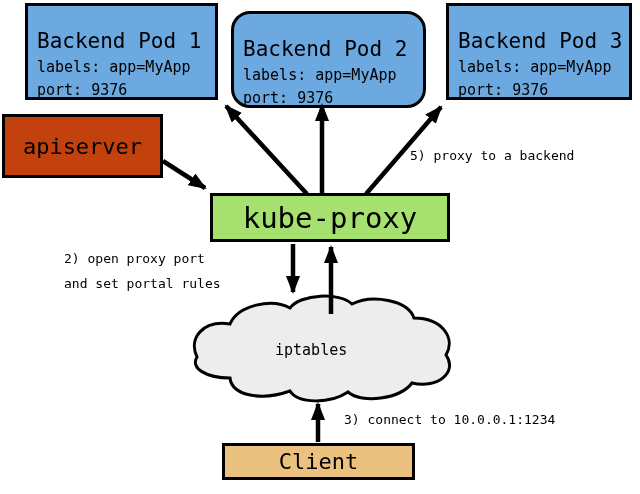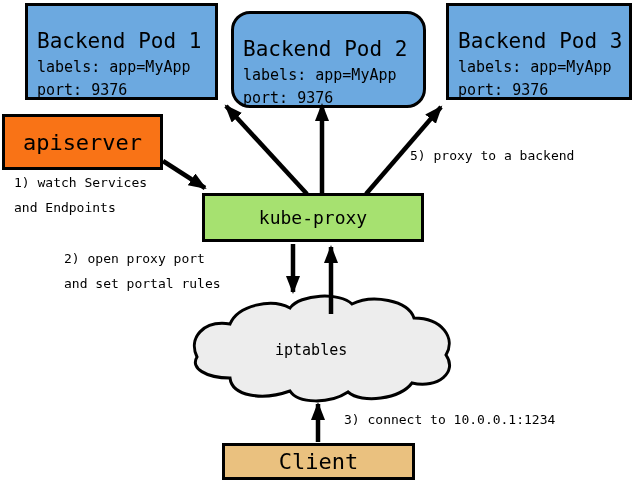--- a/index.html
+++ b/index.html
@@ -46,25 +46,25 @@
     <div class="pod-line">labels: app=MyApp</div>
     <div class="pod-line">port: 9376</div>
   </div>
 
   <div class="box pod" style="left: 446px; top: 3px; width: 186px; height: 97px; background-color: rgb(108, 169, 224);">
     <div class="pod-title">Backend Pod 3</div>
     <div class="pod-line">labels: app=MyApp</div>
     <div class="pod-line">port: 9376</div>
   </div>
 
-  <div class="box center-label" style="left: 2px; top: 114px; width: 161px; height: 56px; background-color: #f97316;">
+  <div class="box center-label" style="left: 2px; top: 114px; width: 161px; height: 64px; background-color: #c2410c;">
     <span>apiserver</span>
   </div>
 
-  <div class="box center-label" style="left: 202px; top: 193px; width: 222px; height: 49px; font-size: 18px; background-color: rgb(166, 225, 112);">
+  <div class="box center-label" style="left: 210px; top: 193px; width: 240px; height: 49px; font-size: 29px; background-color: rgb(166, 225, 112);">
     <span>kube-proxy</span>
   </div>
 
   <div class="box center-label" style="left: 222px; top: 443px; width: 193px; height: 37px; background-color: rgb(234, 193, 127);">
     <span>Client</span>
   </div>
 
   <svg class="overlay" width="640" height="494" viewBox="0 0 640 494">
     <defs>
       <marker id="ah" markerUnits="userSpaceOnUse" markerWidth="20" markerHeight="16" refX="16" refY="7" orient="auto">
@@ -90,24 +90,20 @@
       <line x1="322" y1="194" x2="322" y2="105" marker-end="url(#ah)"></line>
       <line x1="366" y1="194" x2="441" y2="107" marker-end="url(#ah)"></line>
       <line x1="293" y1="244" x2="293" y2="292" marker-end="url(#ah)"></line>
       <line x1="331" y1="314" x2="331" y2="247" marker-end="url(#ah)"></line>
       <line x1="318" y1="442" x2="318" y2="404" marker-end="url(#ah)"></line>
     </g>
   </svg>
 
   <div class="cloud-label" style="left:275px; top:341px;">iptables</div>
 
-  <div class="note" style="left:14px; top:170px;">
-    <div>1) watch Services</div>
-    <div>and Endpoints</div>
-  </div>
 
   <div class="note" style="left:64px; top:246px;">
     <div>2) open proxy port</div>
     <div>and set portal rules</div>
   </div>
 
   <div class="note" style="left:328px; top:407px;margin-left:16px;">
     <div>3) connect to 10.0.0.1:1234</div>
   </div>
 

